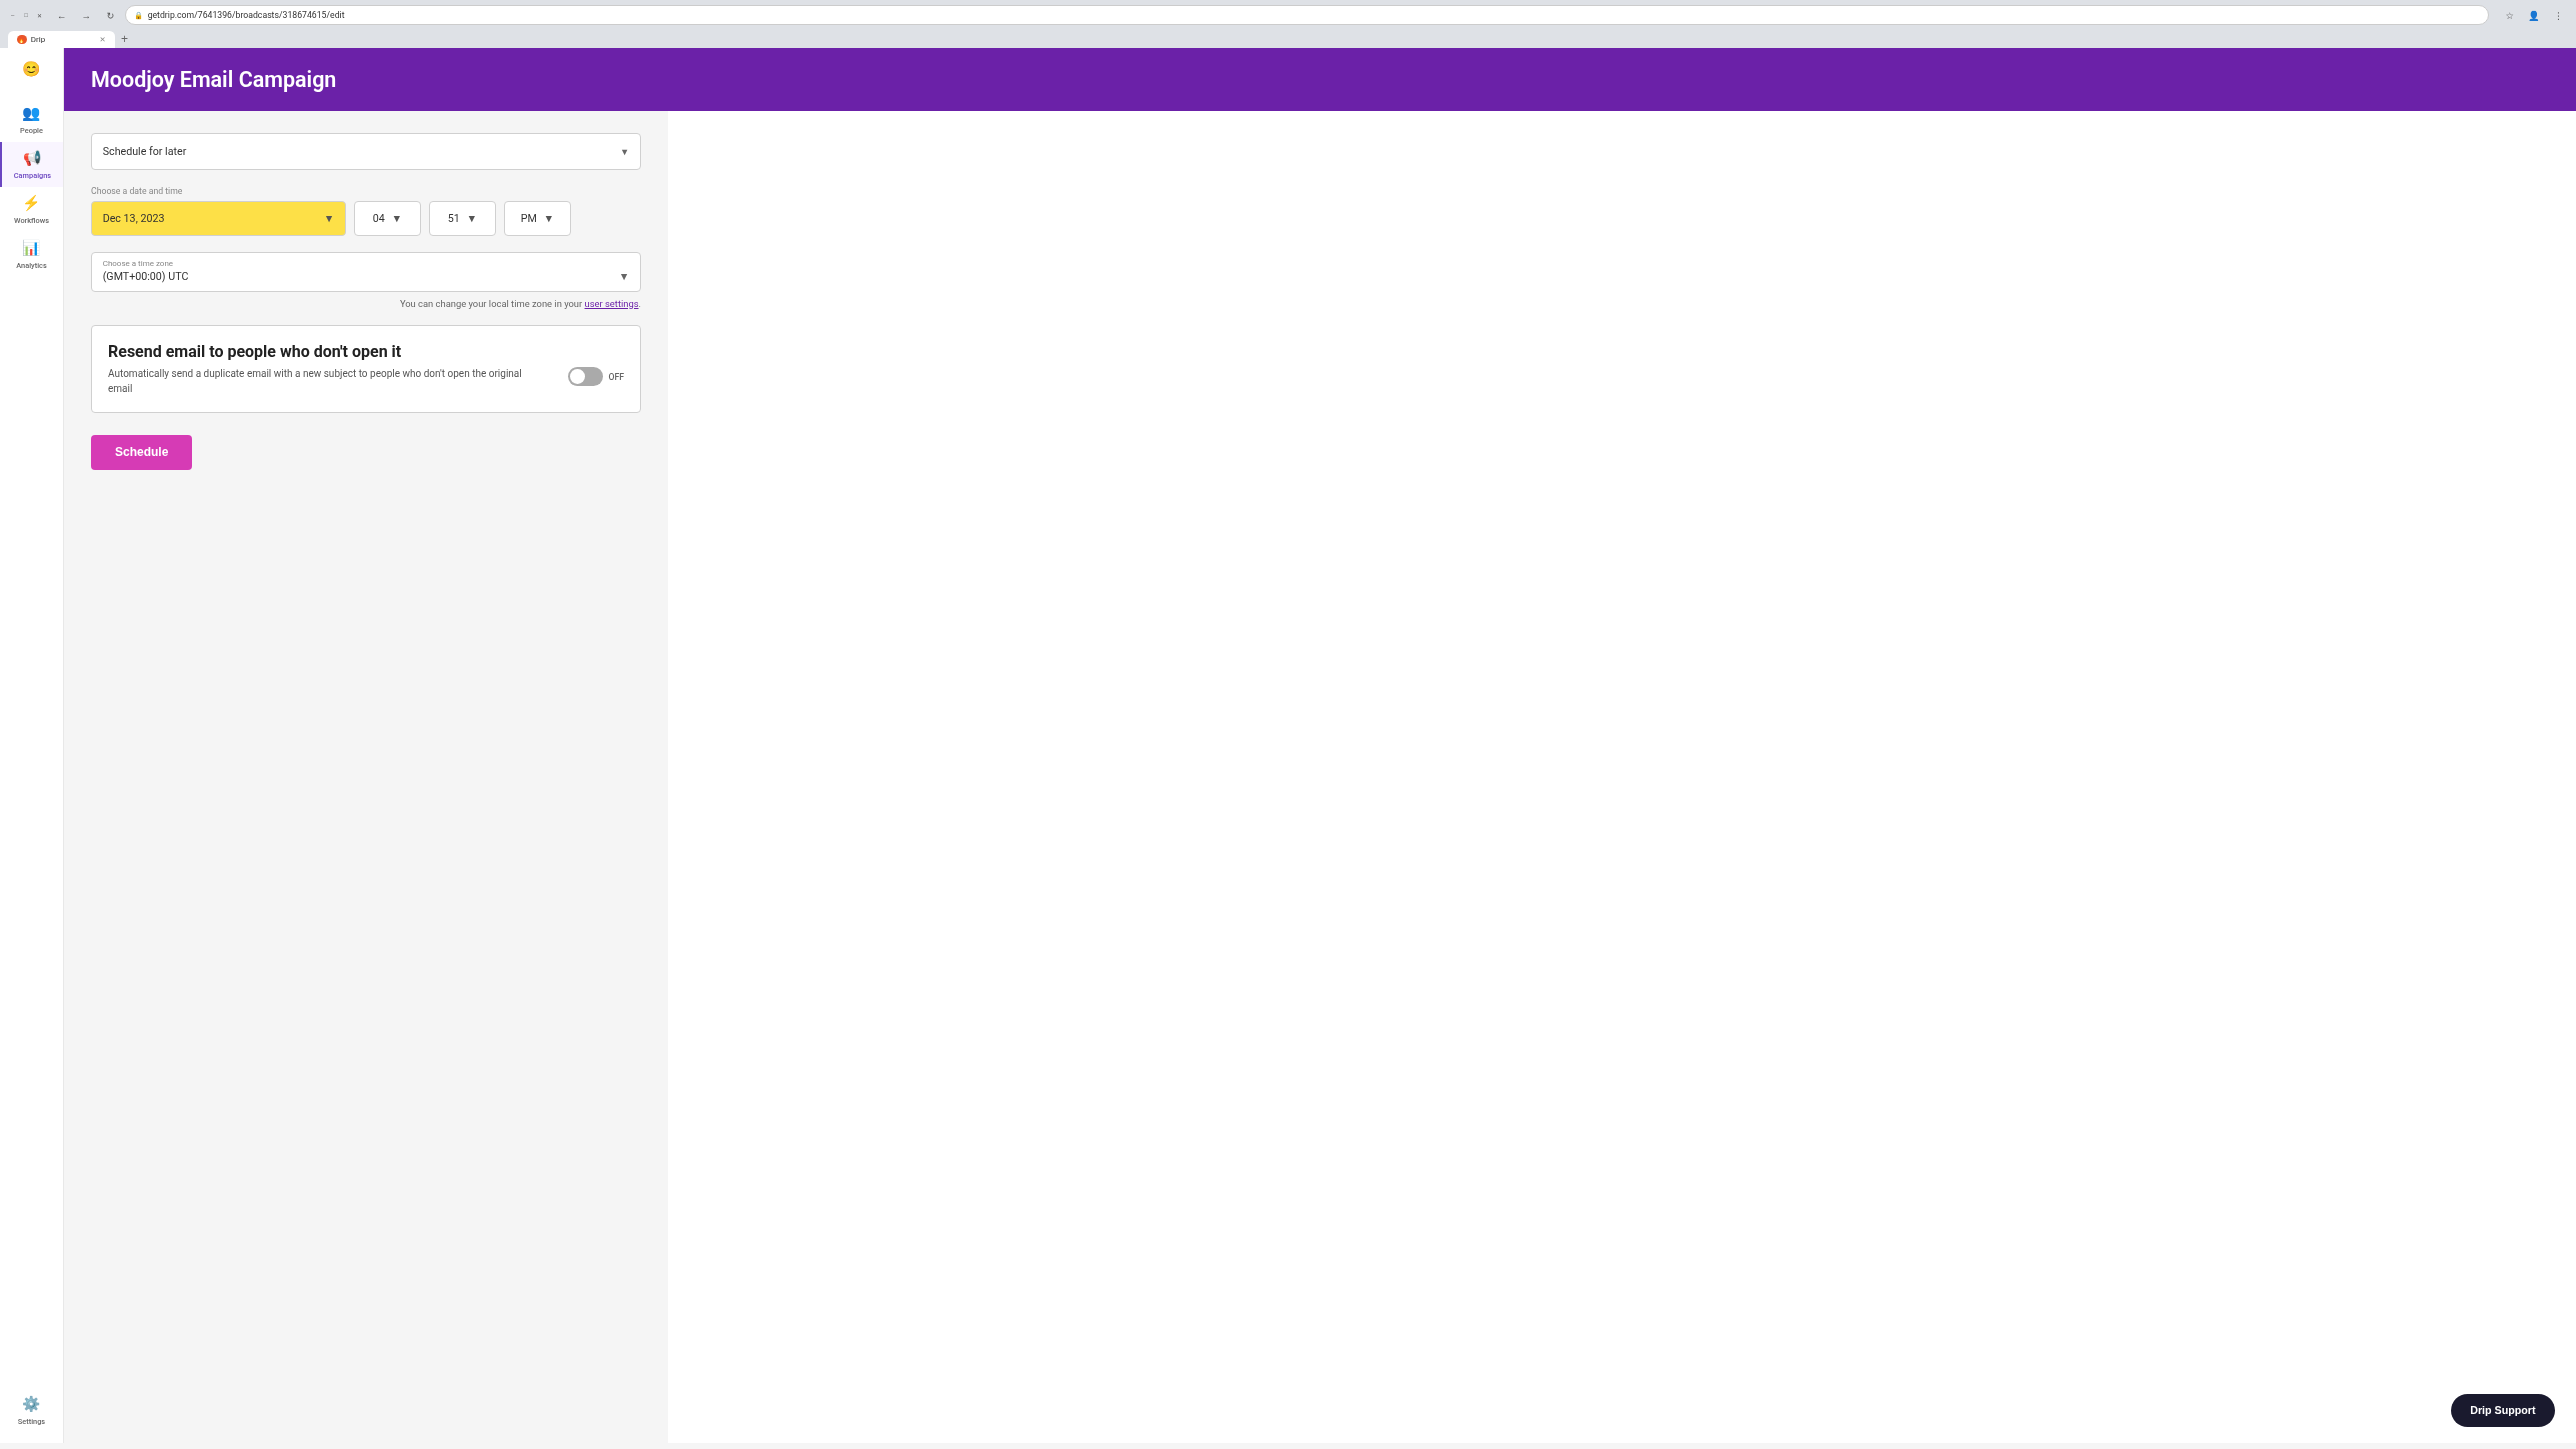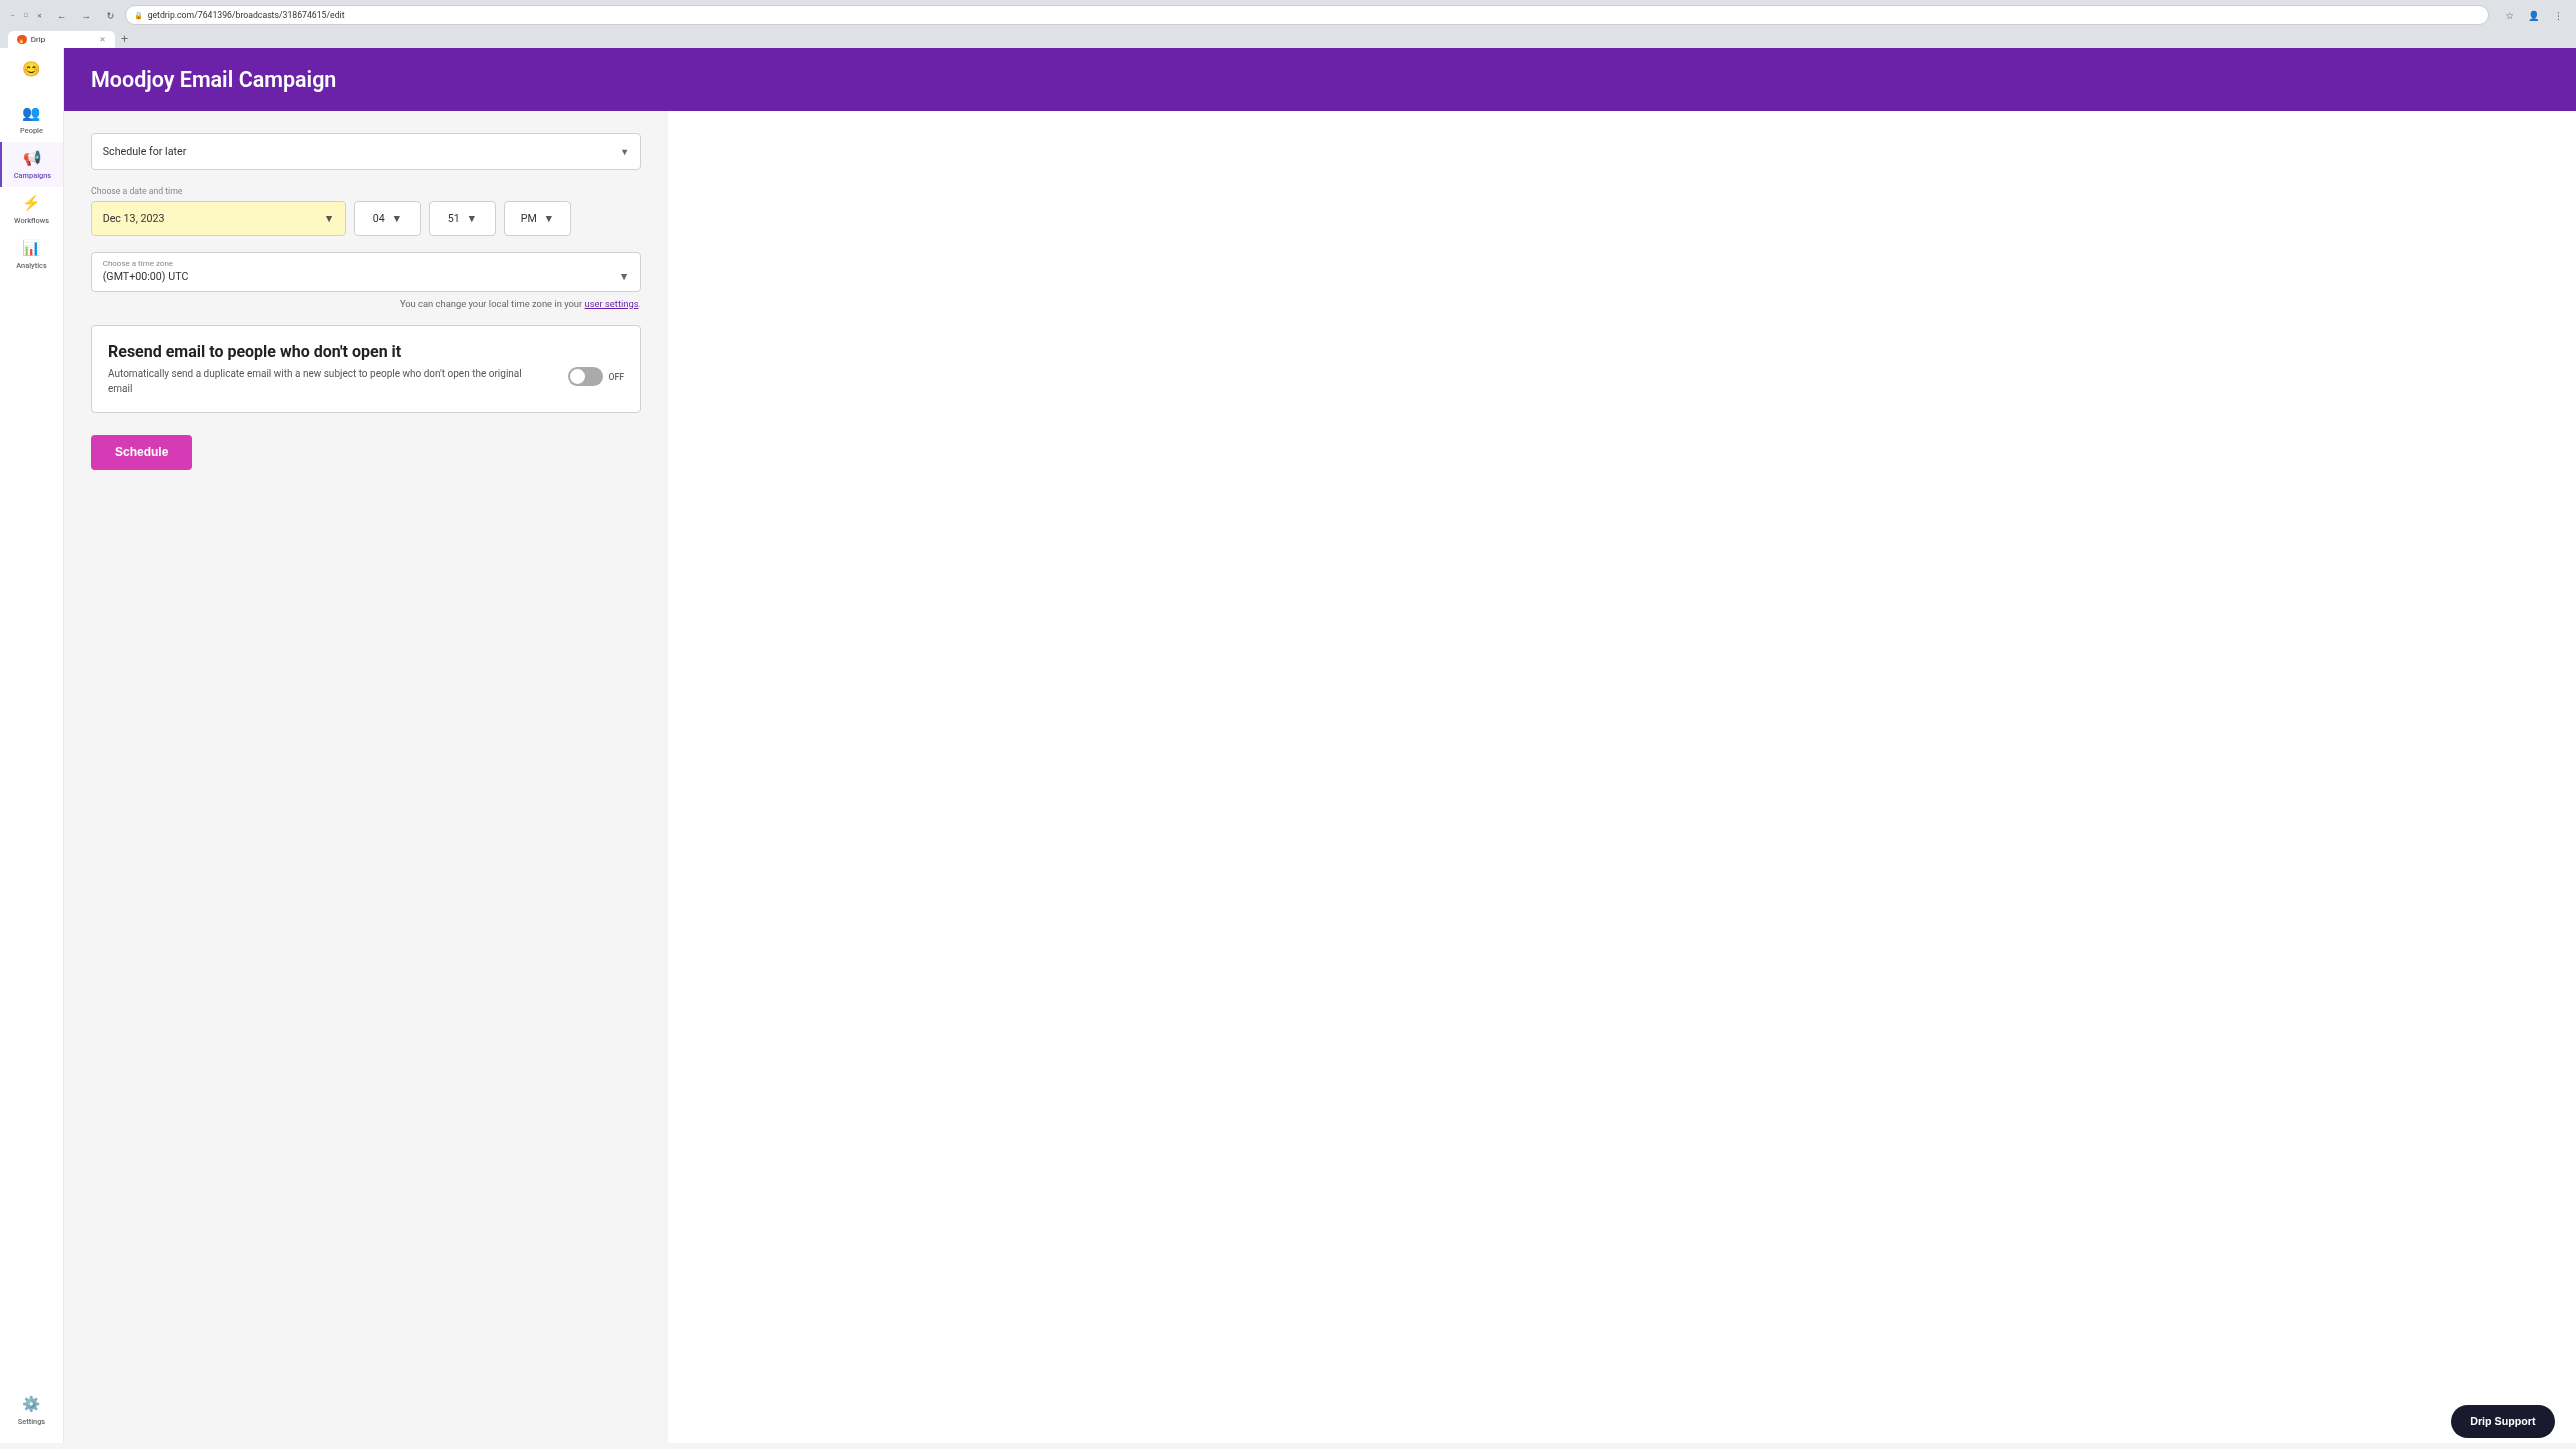--- a/index.html
+++ b/index.html
@@ -229,21 +229,21 @@
       margin-bottom: 5.4px;
     }
     .datetime-row {
       display: flex;
       gap: 8px;
       align-items: center;
     }
     .date-field {
       flex: 1;
       max-width: 255px;
-      background: #fef9c3;
+      background: #fde047;
       border: 0.7px solid #d0d0d0;
       border-radius: 4px;
       height: 35px;
       display: flex;
       align-items: center;
       justify-content: space-between;
       padding: 0 10.7px;
       cursor: pointer;
       font-size: 10.7px;
       color: #333;
@@ -371,21 +371,21 @@
       border-radius: 4px;
       padding: 10.7px 24px;
       font-size: 12px;
       font-weight: 600;
       cursor: pointer;
     }
 
     
     .drip-support-btn {
       position: fixed;
-      bottom: 11px;
+      bottom: 22px;
       right: 21.5px;
       background: #1a1a2e;
       color: white;
       border: none;
       border-radius: 20px;
       padding: 10.7px 19px;
       font-size: 10.7px;
       font-weight: 600;
       cursor: pointer;
       z-index: 1000;

